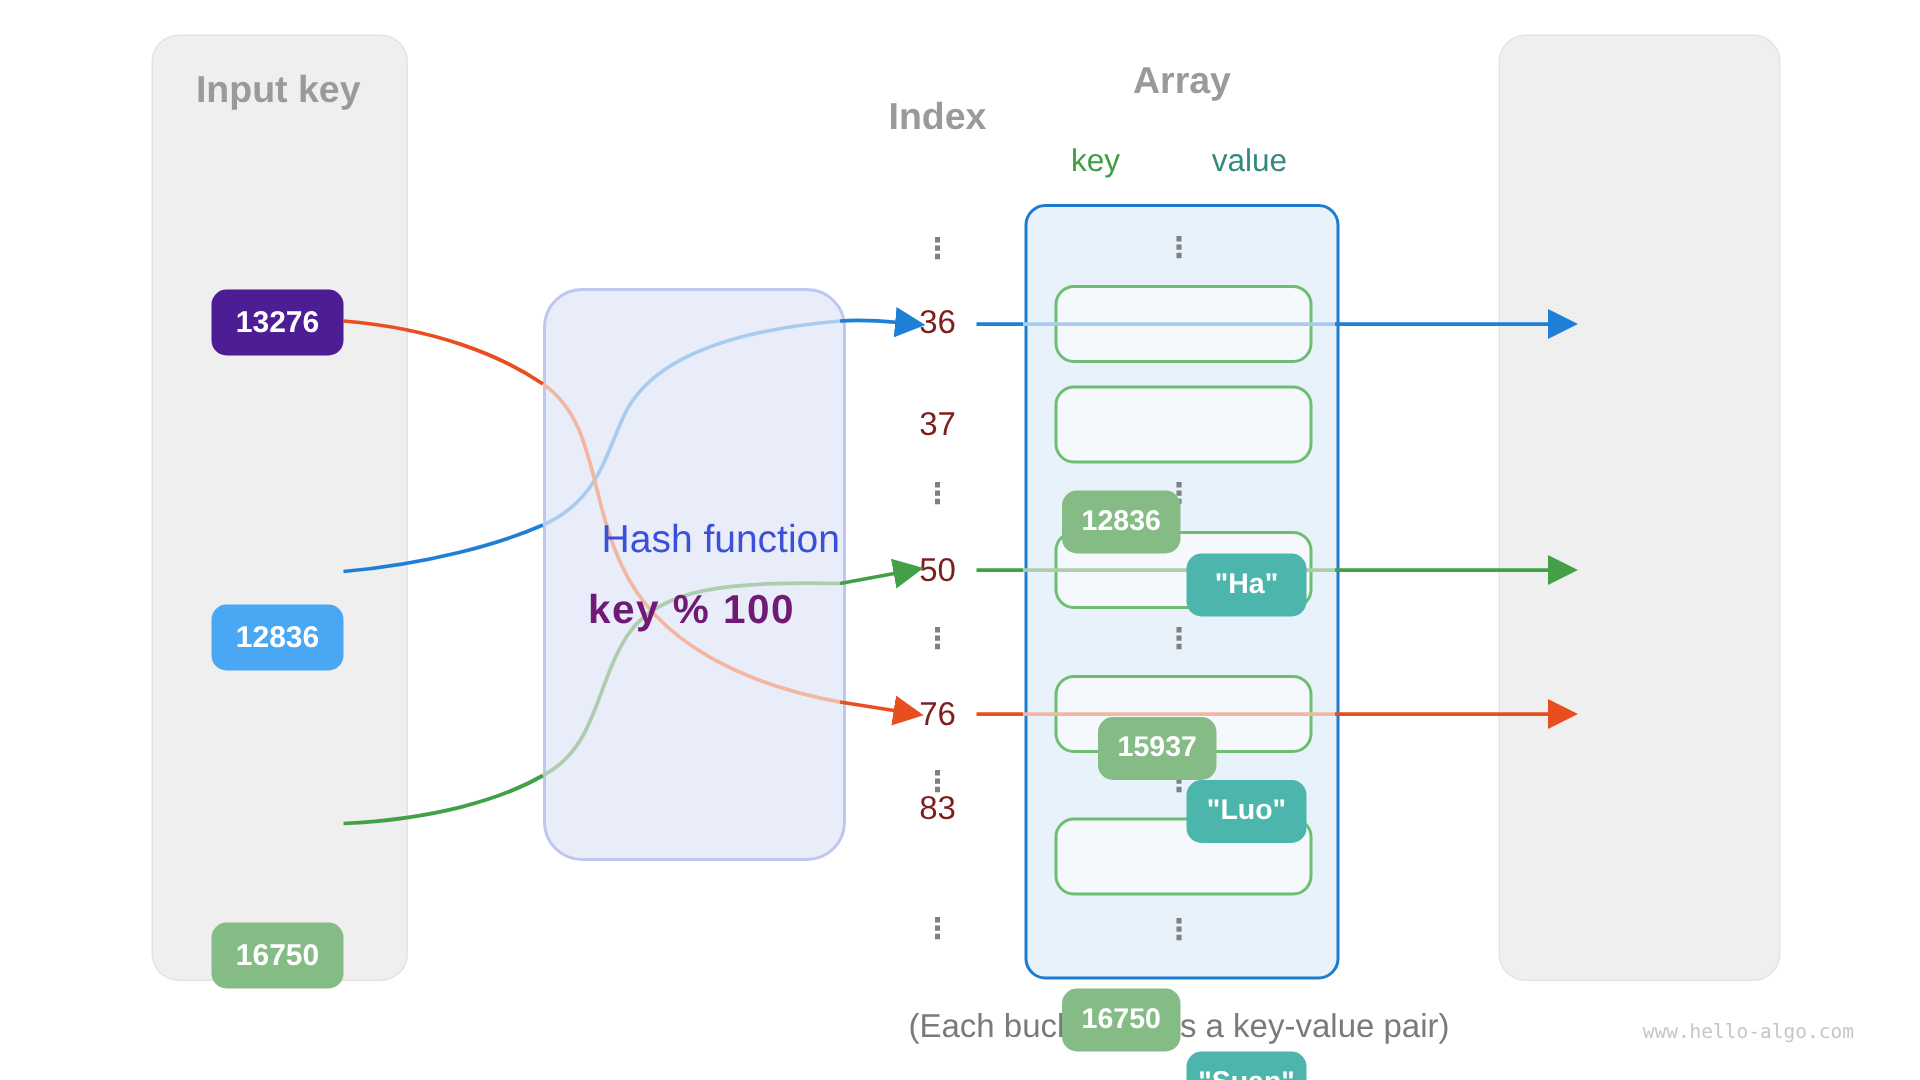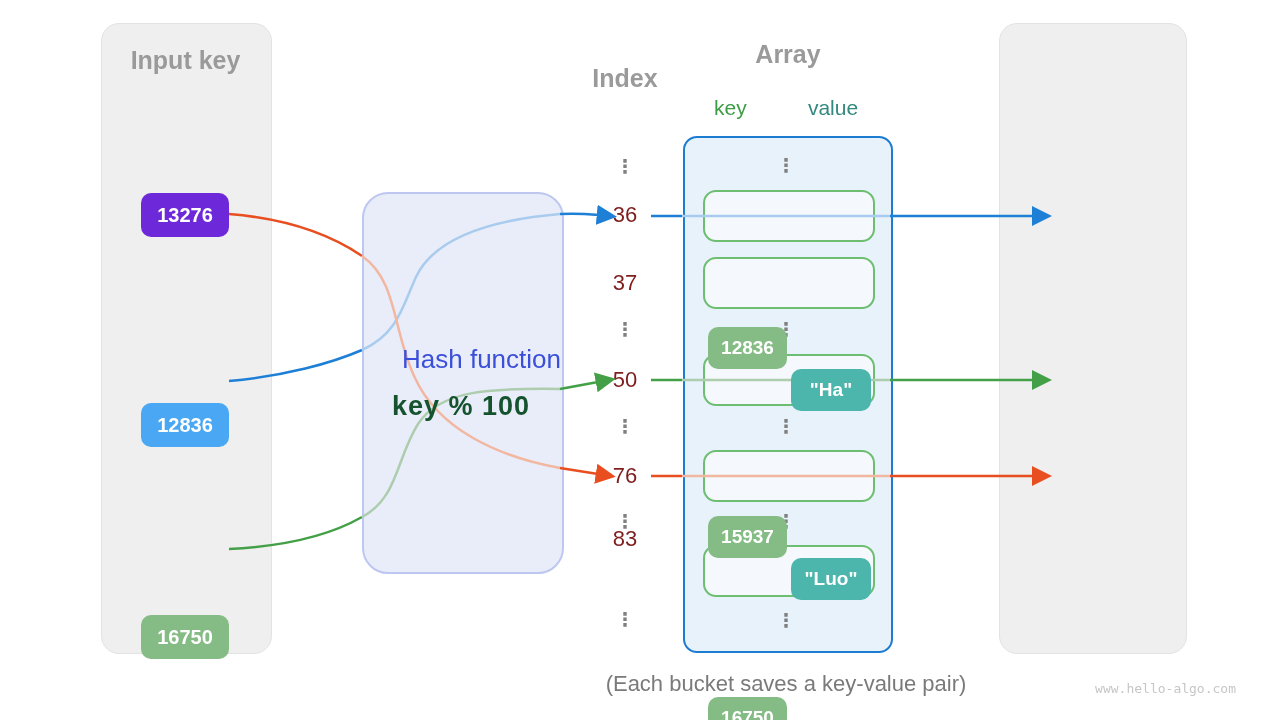--- a/index.html
+++ b/index.html
@@ -12,43 +12,43 @@
   .panel{
     background:#efefef;border:1px solid #e3e3e3;border-radius:18px;
   }
   .panel-title{
     color:#9a9a9a;font-size:25px;font-weight:700;text-align:center;white-space:nowrap;
   }
   
   .hashbox{
     background:#e9edfa;border:2px solid #bdc7f0;border-radius:26px;
   }
-  .hash-label{color:#3b4fd8;font-size:26px;text-align:left;white-space:nowrap;padding-left:40px;}
-  .hash-formula{color:#14532d;font-size:27px;font-weight:700;text-align:center;letter-spacing:1px;white-space:nowrap;}
+  .hash-label{color:#3b4fd8;font-size:26px;text-align:right;white-space:nowrap;}
+  .hash-formula{color:#701a75;font-size:27px;font-weight:700;text-align:center;letter-spacing:1px;white-space:nowrap;}
   
   .col-header{color:#9a9a9a;font-size:25px;font-weight:700;text-align:center;white-space:nowrap;}
   .key-header{color:#3e9d44;font-size:21px;}
   .value-header{color:#33897f;font-size:21px;text-align:center;}
   
   .idx{color:#7f1d1d;font-size:22px;text-align:center;height:30px;line-height:30px;width:60px;}
   .dots{color:#808080;font-size:19px;font-weight:700;text-align:center;height:30px;line-height:30px;width:60px;}
   
   .array-box{background:#e8f2fb;border:2px solid #1c7cd1;border-radius:14px;}
   
   .bucket{
     width:168px;height:48px;border:2px solid #6dbe70;border-radius:13px;
     background:rgba(255,255,255,0.55);
   }
   
   .pill{
     border-radius:10px;color:#fff;font-weight:700;
     display:flex;align-items:center;justify-content:center;white-space:nowrap;
     position:relative;z-index:4;
   }
-  .pill.orange{background:#6d28d9;}
+  .pill.orange{background:#4c1d95;}
   .pill.blue{background:#49a7f3;}
   .pill.green{background:#85bb84;}
   .pill.teal{background:#4db6ac;}
   .io-pill{font-size:20px;}
   .kv-pill{font-size:19px;}
   
   #wires{position:absolute;left:0;top:0;z-index:3;pointer-events:none;}
   .layer-top{z-index:4;}
   .caption{color:#7a7a7a;font-size:22px;text-align:center;white-space:nowrap;}
   .watermark{
@@ -138,21 +138,21 @@
 
   <div class="abs pill orange io-pill layer-top" style="left:141px;top:193px;width:88px;height:44px;">13276</div>
   <div class="abs pill blue io-pill layer-top" style="left:141px;top:359px;width:88px;height:44px;">12836</div>
   <div class="abs pill green io-pill layer-top" style="left:141px;top:527px;width:88px;height:44px;">16750</div>
 
   <div class="abs hash-label layer-top" style="left:362px;top:344px;width:198px;">Hash function</div>
   <div class="abs hash-formula layer-top" style="left:362px;top:391px;width:198px;">key % 100</div>
 
   <div class="abs pill green kv-pill" style="left:708px;top:195px;width:79px;height:42px;">12836</div>
   <div class="abs pill teal kv-pill" style="left:791px;top:195px;width:80px;height:42px;">"Ha"</div>
-  <div class="abs pill green kv-pill" style="left:708px;top:262px;width:79px;height:42px;margin-top:38px;">15937</div>
+  <div class="abs pill green kv-pill" style="left:732px;top:262px;width:79px;height:42px;">15937</div>
   <div class="abs pill teal kv-pill" style="left:791px;top:262px;width:80px;height:42px;">"Luo"</div>
   <div class="abs pill green kv-pill" style="left:708px;top:359px;width:79px;height:42px;">16750</div>
   <div class="abs pill teal kv-pill" style="left:791px;top:359px;width:80px;height:42px;">"Suan"</div>
 
   <div class="abs caption" style="left:536px;top:671px;width:500px;">(Each bucket saves a key-value pair)</div>
   <div class="abs watermark" style="left:1036px;top:681px;width:200px;">www.hello-algo.com</div>
 
 </div>
 
 </body></html>

